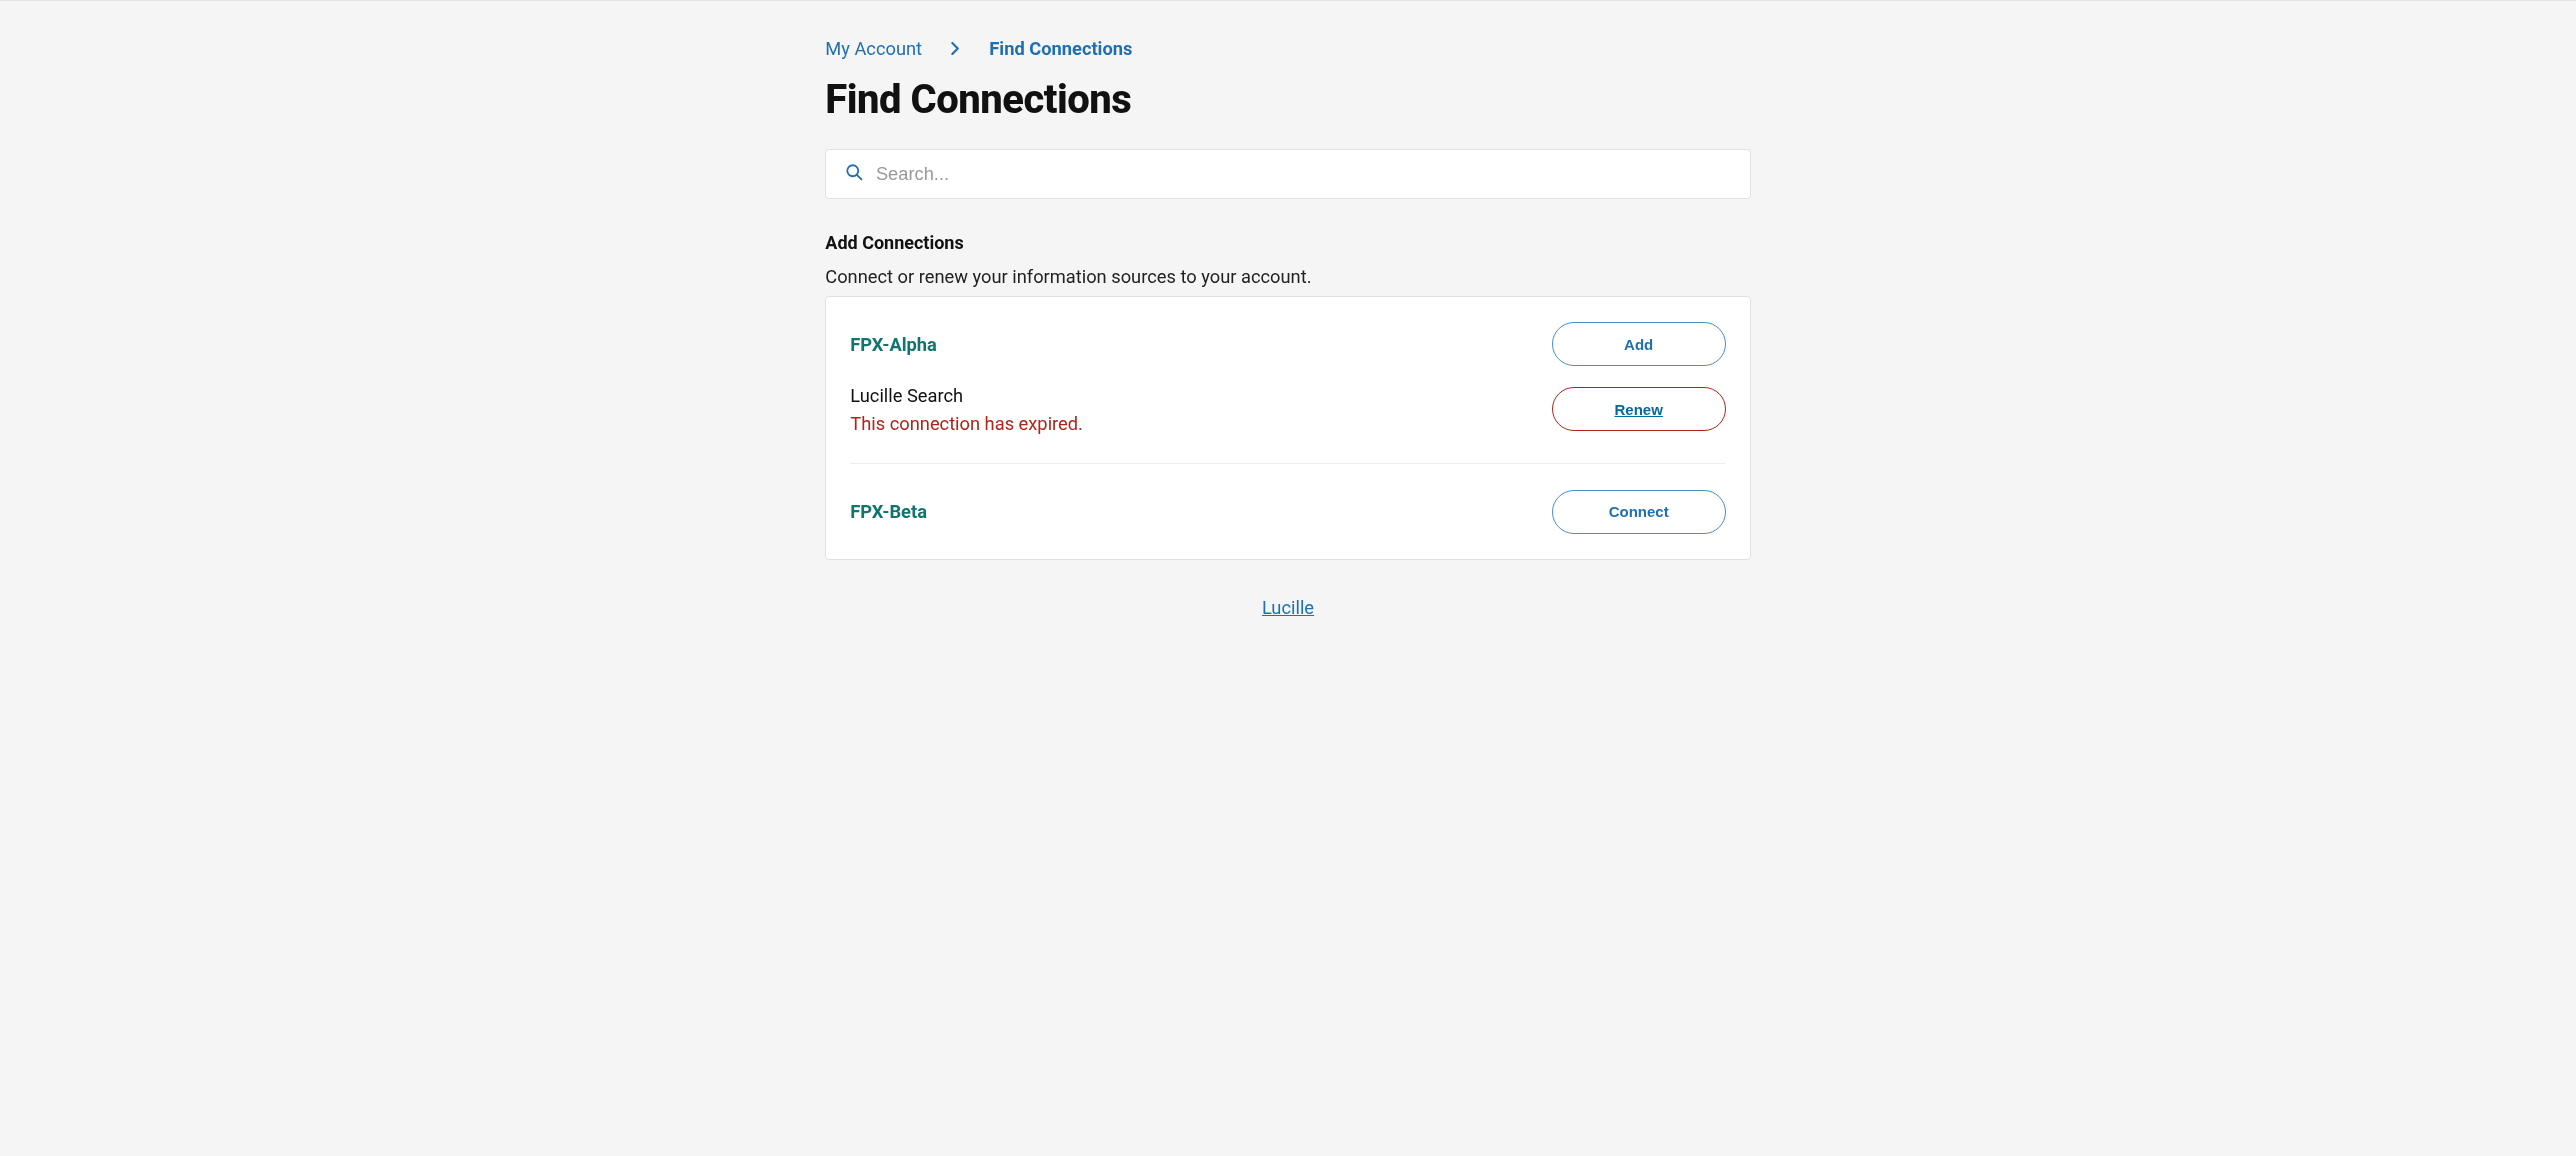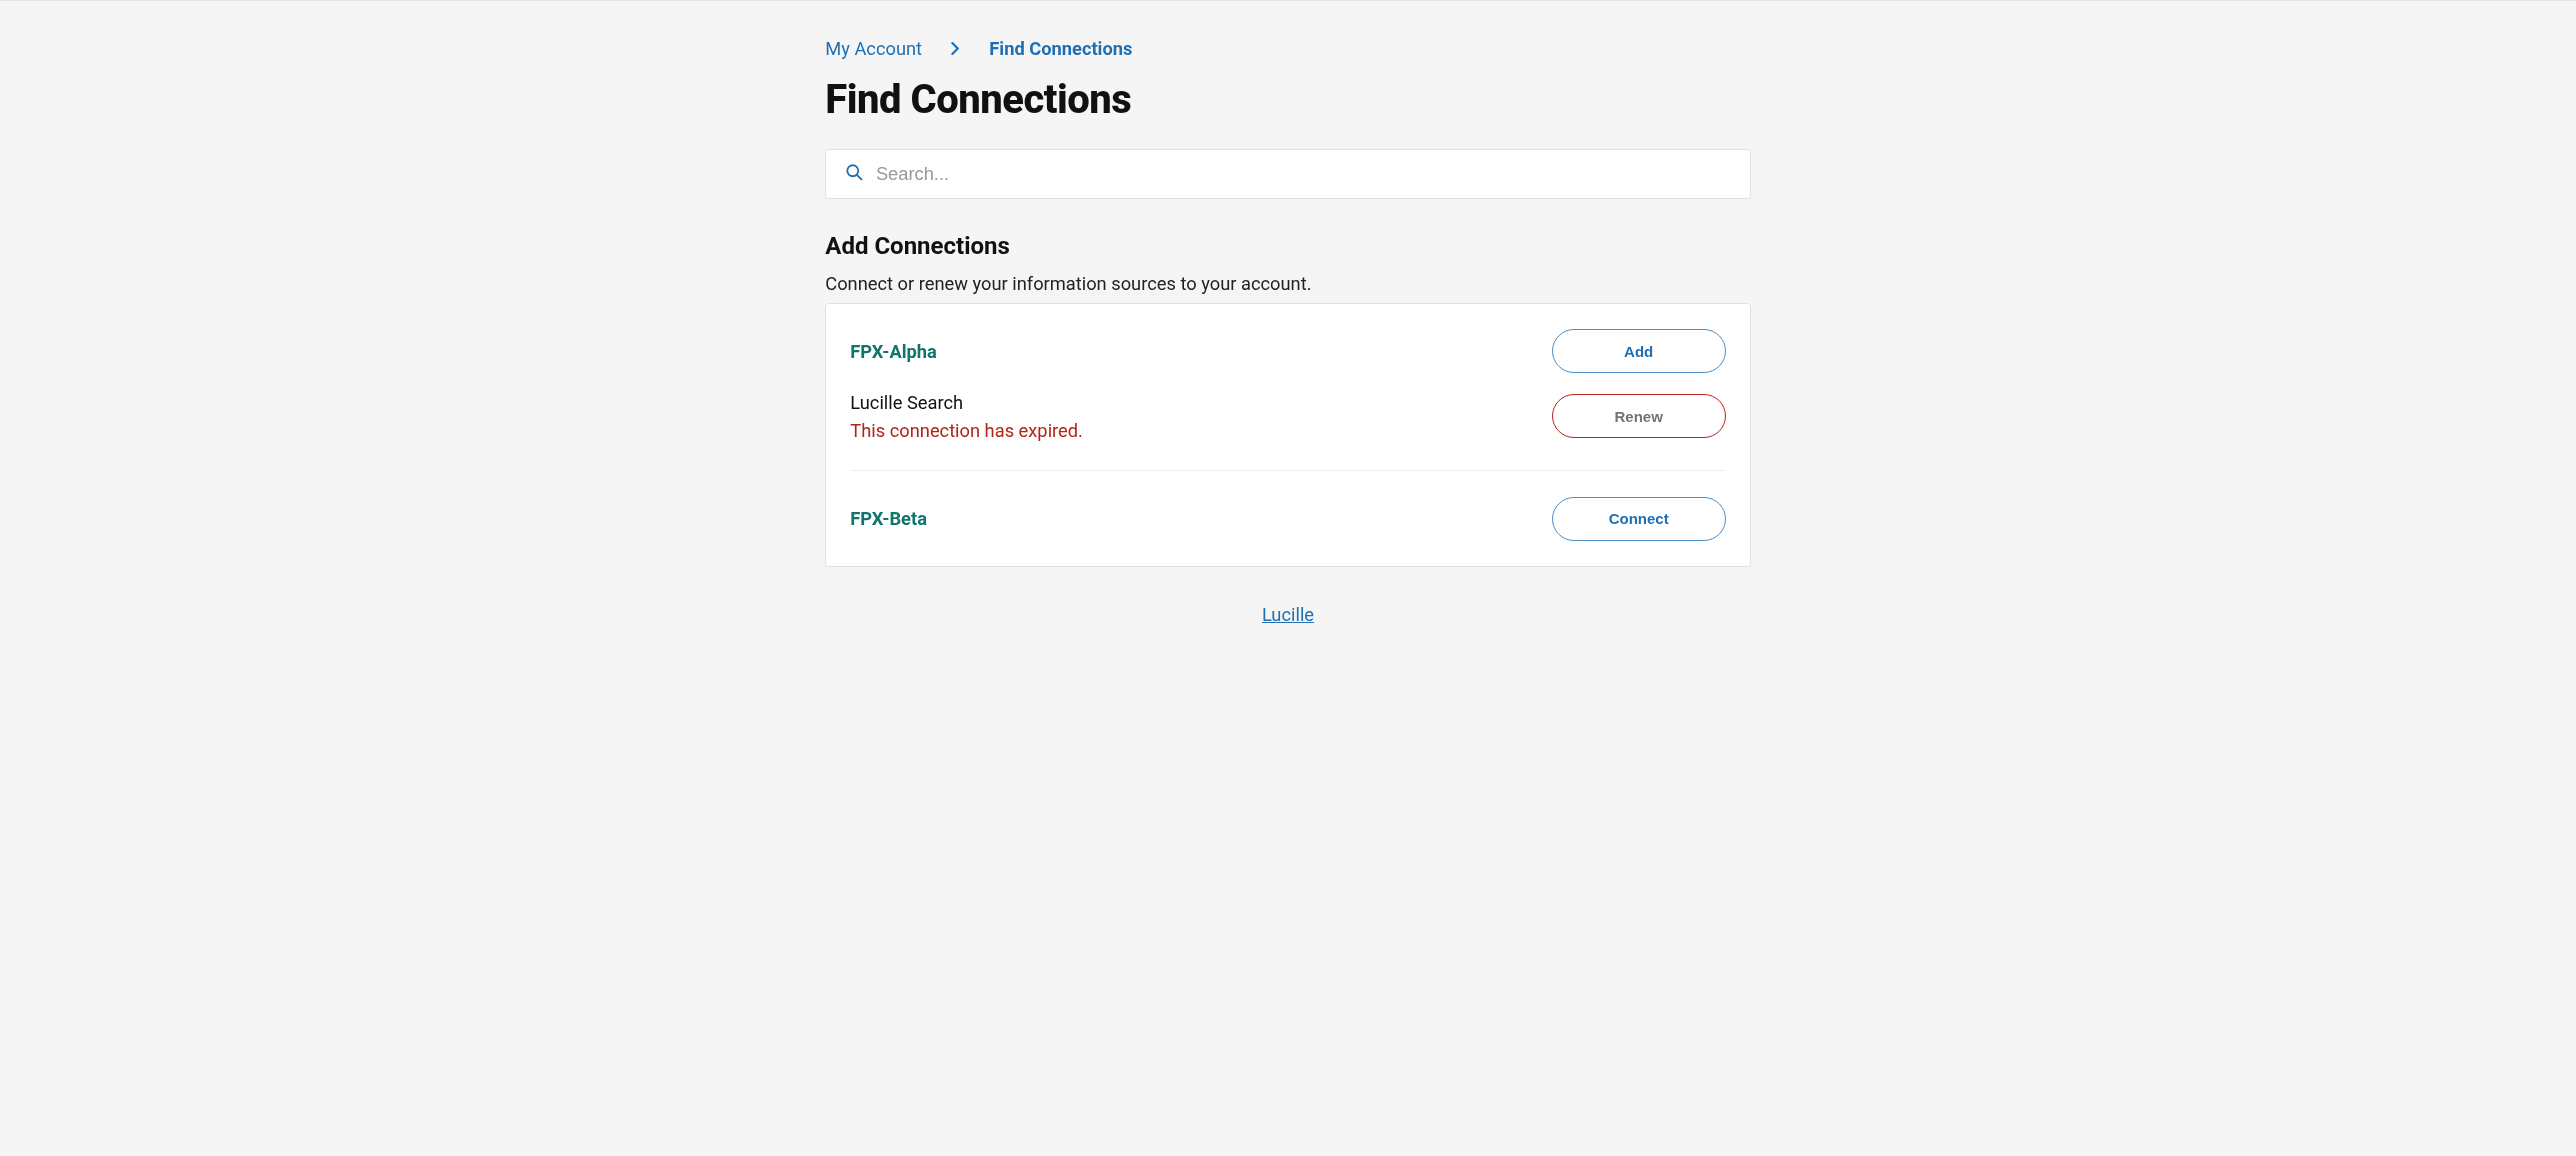--- a/index.html
+++ b/index.html
@@ -57,21 +57,21 @@
     .search-box input {
       border: none;
       outline: none;
       font-size: 18.3px;
       color: #333;
       flex: 1;
       background: transparent;
     }
     .search-box input::placeholder { color: #999; }
     h2.section-title {
-      font-size: 24px;
+      font-size: 18px;
       font-weight: 700;
       color: #111;
       margin-bottom: 13px;
     }
     .section-desc {
       font-size: 18.3px;
       color: #222;
       margin-bottom: 9px;
     }
     .card {
@@ -102,21 +102,21 @@
       min-width: 174px;
       height: 44px;
       border-radius: 915px;
       background: #fff;
       font-size: 15px;
       font-weight: 700;
       cursor: pointer;
       padding: 0 26px;
     }
     .pill-btn.blue { border: 1.8px solid #4a8fc7; color: #1f6fb2; }
-    .pill-btn.red  { border: 1.8px solid #b3231a; color: #737373; }
+    .pill-btn.red  { border: 1.8px solid #b3231a; color: #0369a1; text-decoration: underline; }
     .cancel-wrap { text-align: center; margin-top: 37px; }
     .cancel-link {
       color: #1f6fb2;
       font-size: 18.3px;
       text-decoration: underline;
       cursor: pointer;
     }
   </style>
 </head>
 <body>

